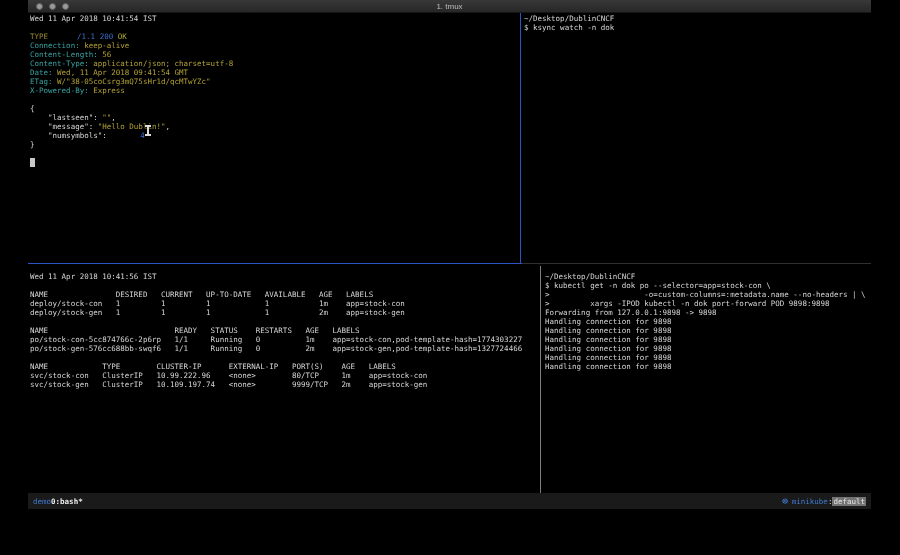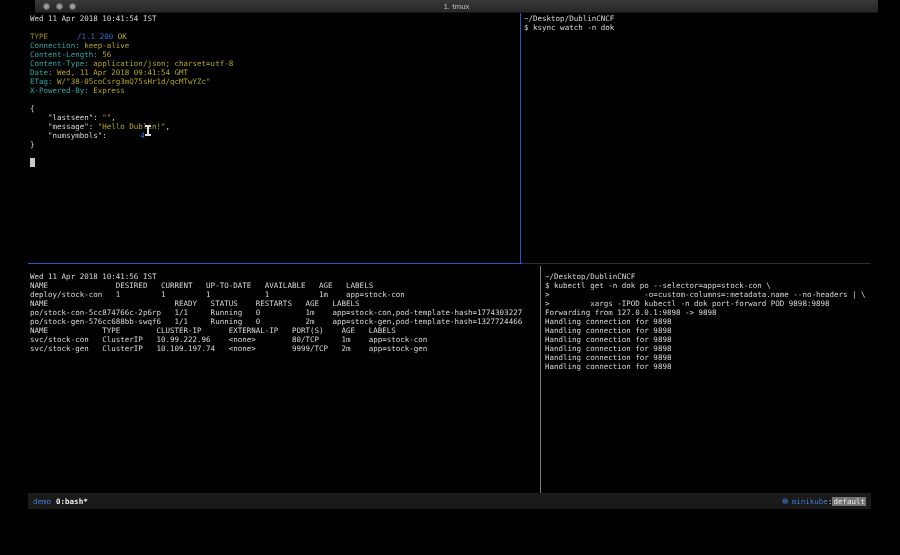--- a/index.html
+++ b/index.html
@@ -1,49 +1,49 @@
 <!DOCTYPE html>
 <html><head>
 <meta charset="utf-8">
 <style>
   *{margin:0;padding:0;box-sizing:border-box;}
   html,body{background:#000;}
   body{width:900px;height:555px;position:relative;overflow:hidden;font-family:"DejaVu Sans Mono",monospace;}
   .window{position:absolute;left:28px;top:0;width:843px;height:510px;background:#000;}
-  .titlebar{position:absolute;left:7px;top:0;width:843px;height:13px;
+  .titlebar{position:absolute;left:0;top:0;width:843px;height:13px;
     background:linear-gradient(#383838,#272727);border-bottom:1px solid #151515;}
   .traffic{position:absolute;top:3px;width:7px;height:7px;border-radius:50%;
     background:#9a9a9a;border:1px solid #5f5f5f;}
   .tl-close{left:8px;} .tl-min{left:21px;} .tl-zoom{left:34px;}
   .win-title{position:absolute;left:0;top:0;width:100%;height:13px;line-height:13px;
     text-align:center;font-family:"Liberation Sans",sans-serif;font-size:8px;color:#bdbdbd;}
   .term{font-family:"DejaVu Sans Mono",monospace;font-size:7.5px;line-height:9px;color:#d6d6d6;}
   .pane{position:absolute;overflow:hidden;}
   .pane-tl{left:2px;top:14px;width:490px;height:248px;}
   .pane-tr{left:496px;top:14px;width:346px;height:248px;}
   .pane-bl{left:2px;top:272px;width:510px;height:219px;}
   .pane-br{left:517px;top:272px;width:325px;height:219px;}
   .tl{white-space:pre;height:9px;}
   .c-w{color:#d6d6d6;} .c-key{color:#d8d8d8;}
   .c-kw{color:#9c8a30;} .c-num{color:#3d6fc9;padding-left:29px;}
   .c-yl{color:#b3a135;} .c-ok{color:#b0ad38;}
   .c-cy{color:#38a3a3;}
   .c-cursor{background:#c9c9c9;color:transparent;}
-  .k8s-block{}
+  .k8s-block{margin-top:9px;}
   
   .border{position:absolute;}
   .b-v-blue{left:520px;top:13px;width:1px;height:251px;background:#2b55c4;}
   .b-h-blue{left:28px;top:263px;width:494px;height:1px;background:#2b55c4;}
   .b-h-grey{left:522px;top:263px;width:349px;height:1px;background:#303030;}
   .b-v-grey{left:540px;top:266px;width:1px;height:227px;background:#7d7d7d;}
   
   .statusbar{position:absolute;left:0;top:493px;width:843px;height:16px;background:#1a1a1a;
     display:flex;align-items:center;justify-content:space-between;padding:0 5px;
     font-size:7.5px;}
-  .sb-session{color:#3f7ad2;margin-right:5px;}
+  .sb-session{color:#3f7ad2;}
   .sb-window{color:#ececec;font-weight:bold;margin-top:44px;}
   .sb-right{display:flex;align-items:center;}
   .sb-kubeicon{color:#3f7ad2;font-family:"DejaVu Sans",sans-serif;font-size:8px;margin-right:3px;}
   .sb-context{color:#3f7ad2;}
   .sb-colon{color:#d6d6d6;}
   .sb-namespace{color:#e8e8e8;background:#737373;padding:0 1px;text-align:center;}
   
   .mouse-cursor{position:absolute;left:144px;top:125px;width:7px;height:10px;
     filter:drop-shadow(0 0 1px #000);}
   .mouse-cursor .stem{position:absolute;left:3px;top:1px;width:1.5px;height:8px;background:#dcdcdc;}
@@ -85,20 +85,21 @@
   <div class="pane pane-tr term">
       <div class="tl">~/Desktop/DublinCNCF</div>
       <div class="tl">$ ksync watch -n dok</div>
     </div>
 
   <div class="pane pane-bl term">
     <div class="tl">Wed 11 Apr 2018 10:41:56 IST</div>
     <div class="k8s-block">
         <div class="tl">NAME               DESIRED   CURRENT   UP-TO-DATE   AVAILABLE   AGE   LABELS</div>
         <div class="tl">deploy/stock-con   1         1         1            1           1m    app=stock-con</div>
+        <div class="tl">deploy/stock-gen   1         1         1            1           2m    app=stock-gen</div>
       </div>
     <div class="k8s-block">
         <div class="tl">NAME                            READY   STATUS    RESTARTS   AGE   LABELS</div>
         <div class="tl">po/stock-con-5cc874766c-2p6rp   1/1     Running   0          1m    app=stock-con,pod-template-hash=1774303227</div>
         <div class="tl">po/stock-gen-576cc688bb-swqf6   1/1     Running   0          2m    app=stock-gen,pod-template-hash=1327724466</div>
       </div>
     <div class="k8s-block">
         <div class="tl">NAME            TYPE        CLUSTER-IP      EXTERNAL-IP   PORT(S)    AGE   LABELS</div>
         <div class="tl">svc/stock-con   ClusterIP   10.99.222.96    &lt;none&gt;        80/TCP     1m    app=stock-con</div>
         <div class="tl">svc/stock-gen   ClusterIP   10.109.197.74   &lt;none&gt;        9999/TCP   2m    app=stock-gen</div>

